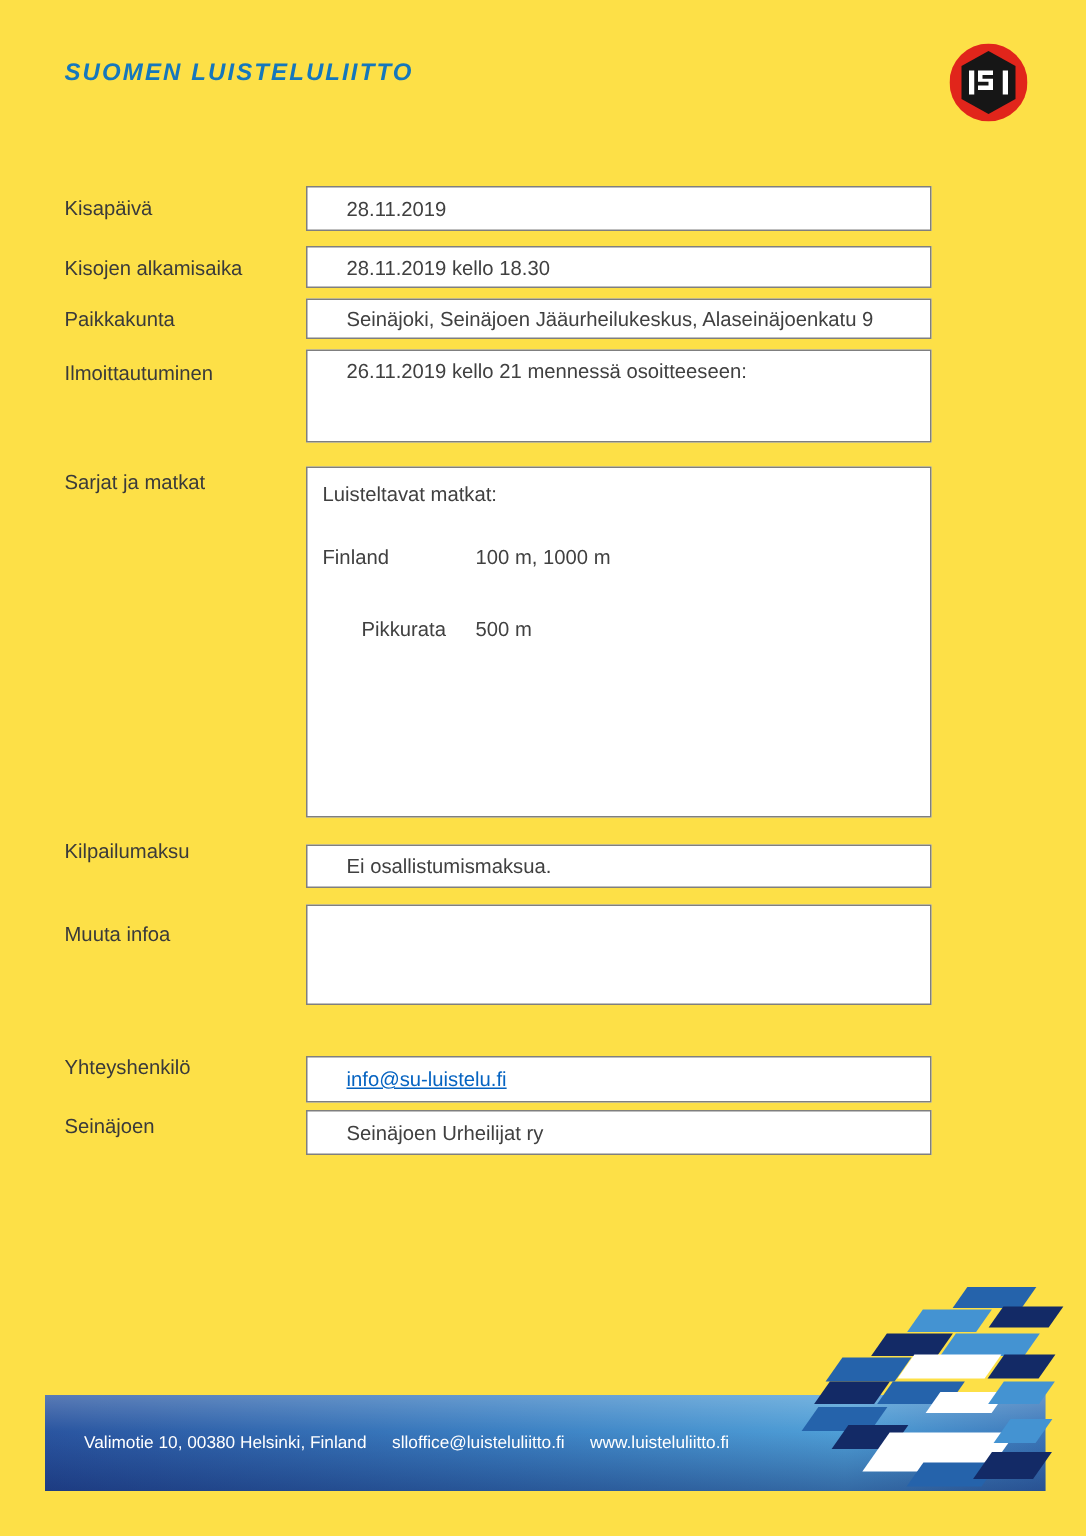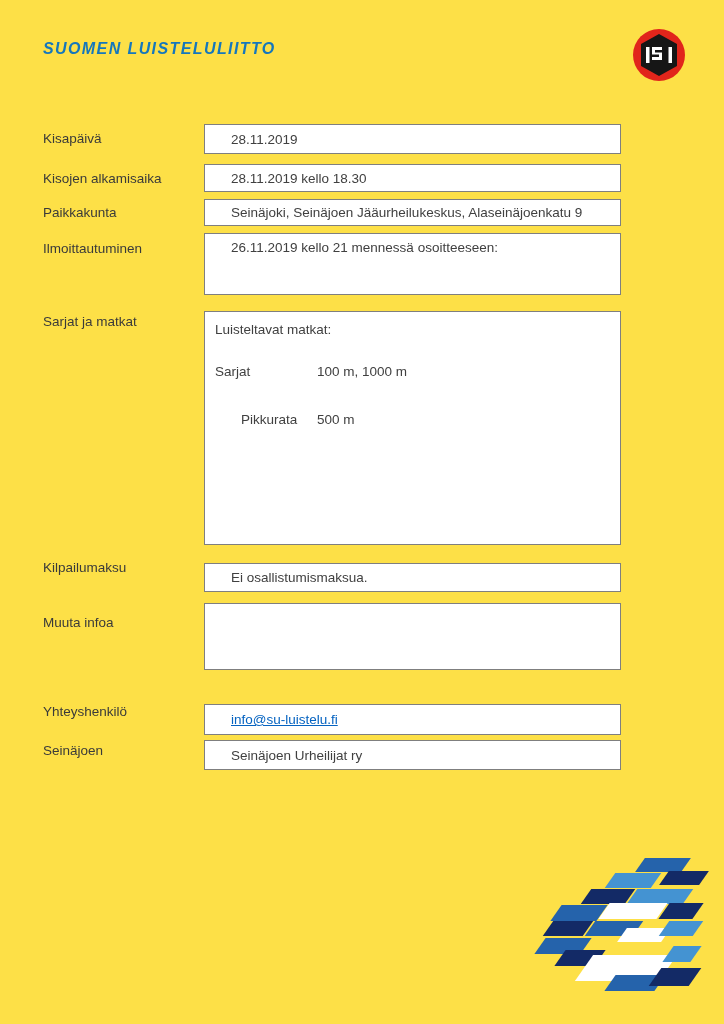--- a/index.html
+++ b/index.html
@@ -134,21 +134,21 @@
     <div class="flabel">Ilmoittautuminen</div>
     <div class="fbox top-align">
       <span>26.11.2019 kello 21 mennessä osoitteeseen:</span>
     </div>
   </div>
 
   <div class="row r5">
     <div class="flabel">Sarjat ja matkat</div>
     <div class="fbox">
       <span class="sarjat-header">Luisteltavat matkat:</span>
-      <span class="sarjat-track1">Sarjat</span>
+      <span class="sarjat-track1">Finland</span>
       <span class="sarjat-dist1">100 m, 1000 m</span>
       <span class="sarjat-track2">Pikkurata</span>
       <span class="sarjat-dist2">500 m</span>
     </div>
   </div>
 
   <div class="row r6">
     <div class="flabel">Kilpailumaksu</div>
     <div class="fbox">
       <span>Ei osallistumismaksua.</span>
@@ -169,20 +169,25 @@
     </div>
   </div>
 
   <div class="row r9">
     <div class="flabel">Seinäjoen</div>
     <div class="fbox">
       <span>Seinäjoen Urheilijat ry</span>
     </div>
   </div>
 
+  <div class="footer-bar">
+    <span>Valimotie 10, 00380 Helsinki, Finland</span>
+    <span>slloffice@luisteluliitto.fi</span>
+    <span>www.luisteluliitto.fi</span>
+  </div>
 
   <div class="deco">
     <div class="chip c-mid   ch1"></div>
     <div class="chip c-navy  ch2"></div>
     <div class="chip c-light ch3"></div>
     <div class="chip c-navy  ch4"></div>
     <div class="chip c-light ch5"></div>
     <div class="chip c-mid   ch6"></div>
     <div class="chip c-white ch7"></div>
     <div class="chip c-navy  ch8"></div>

